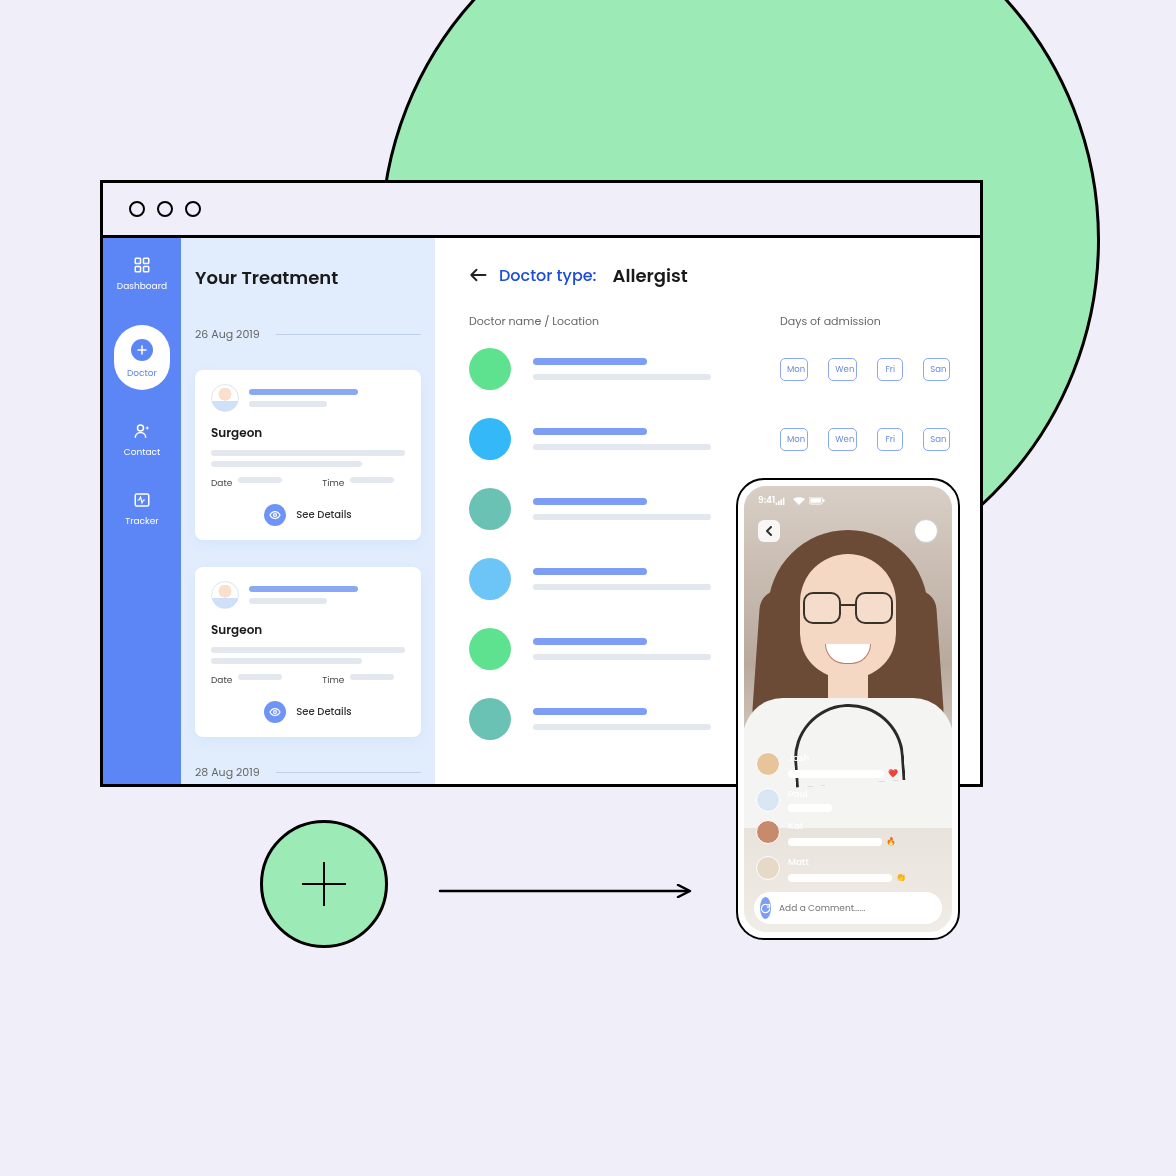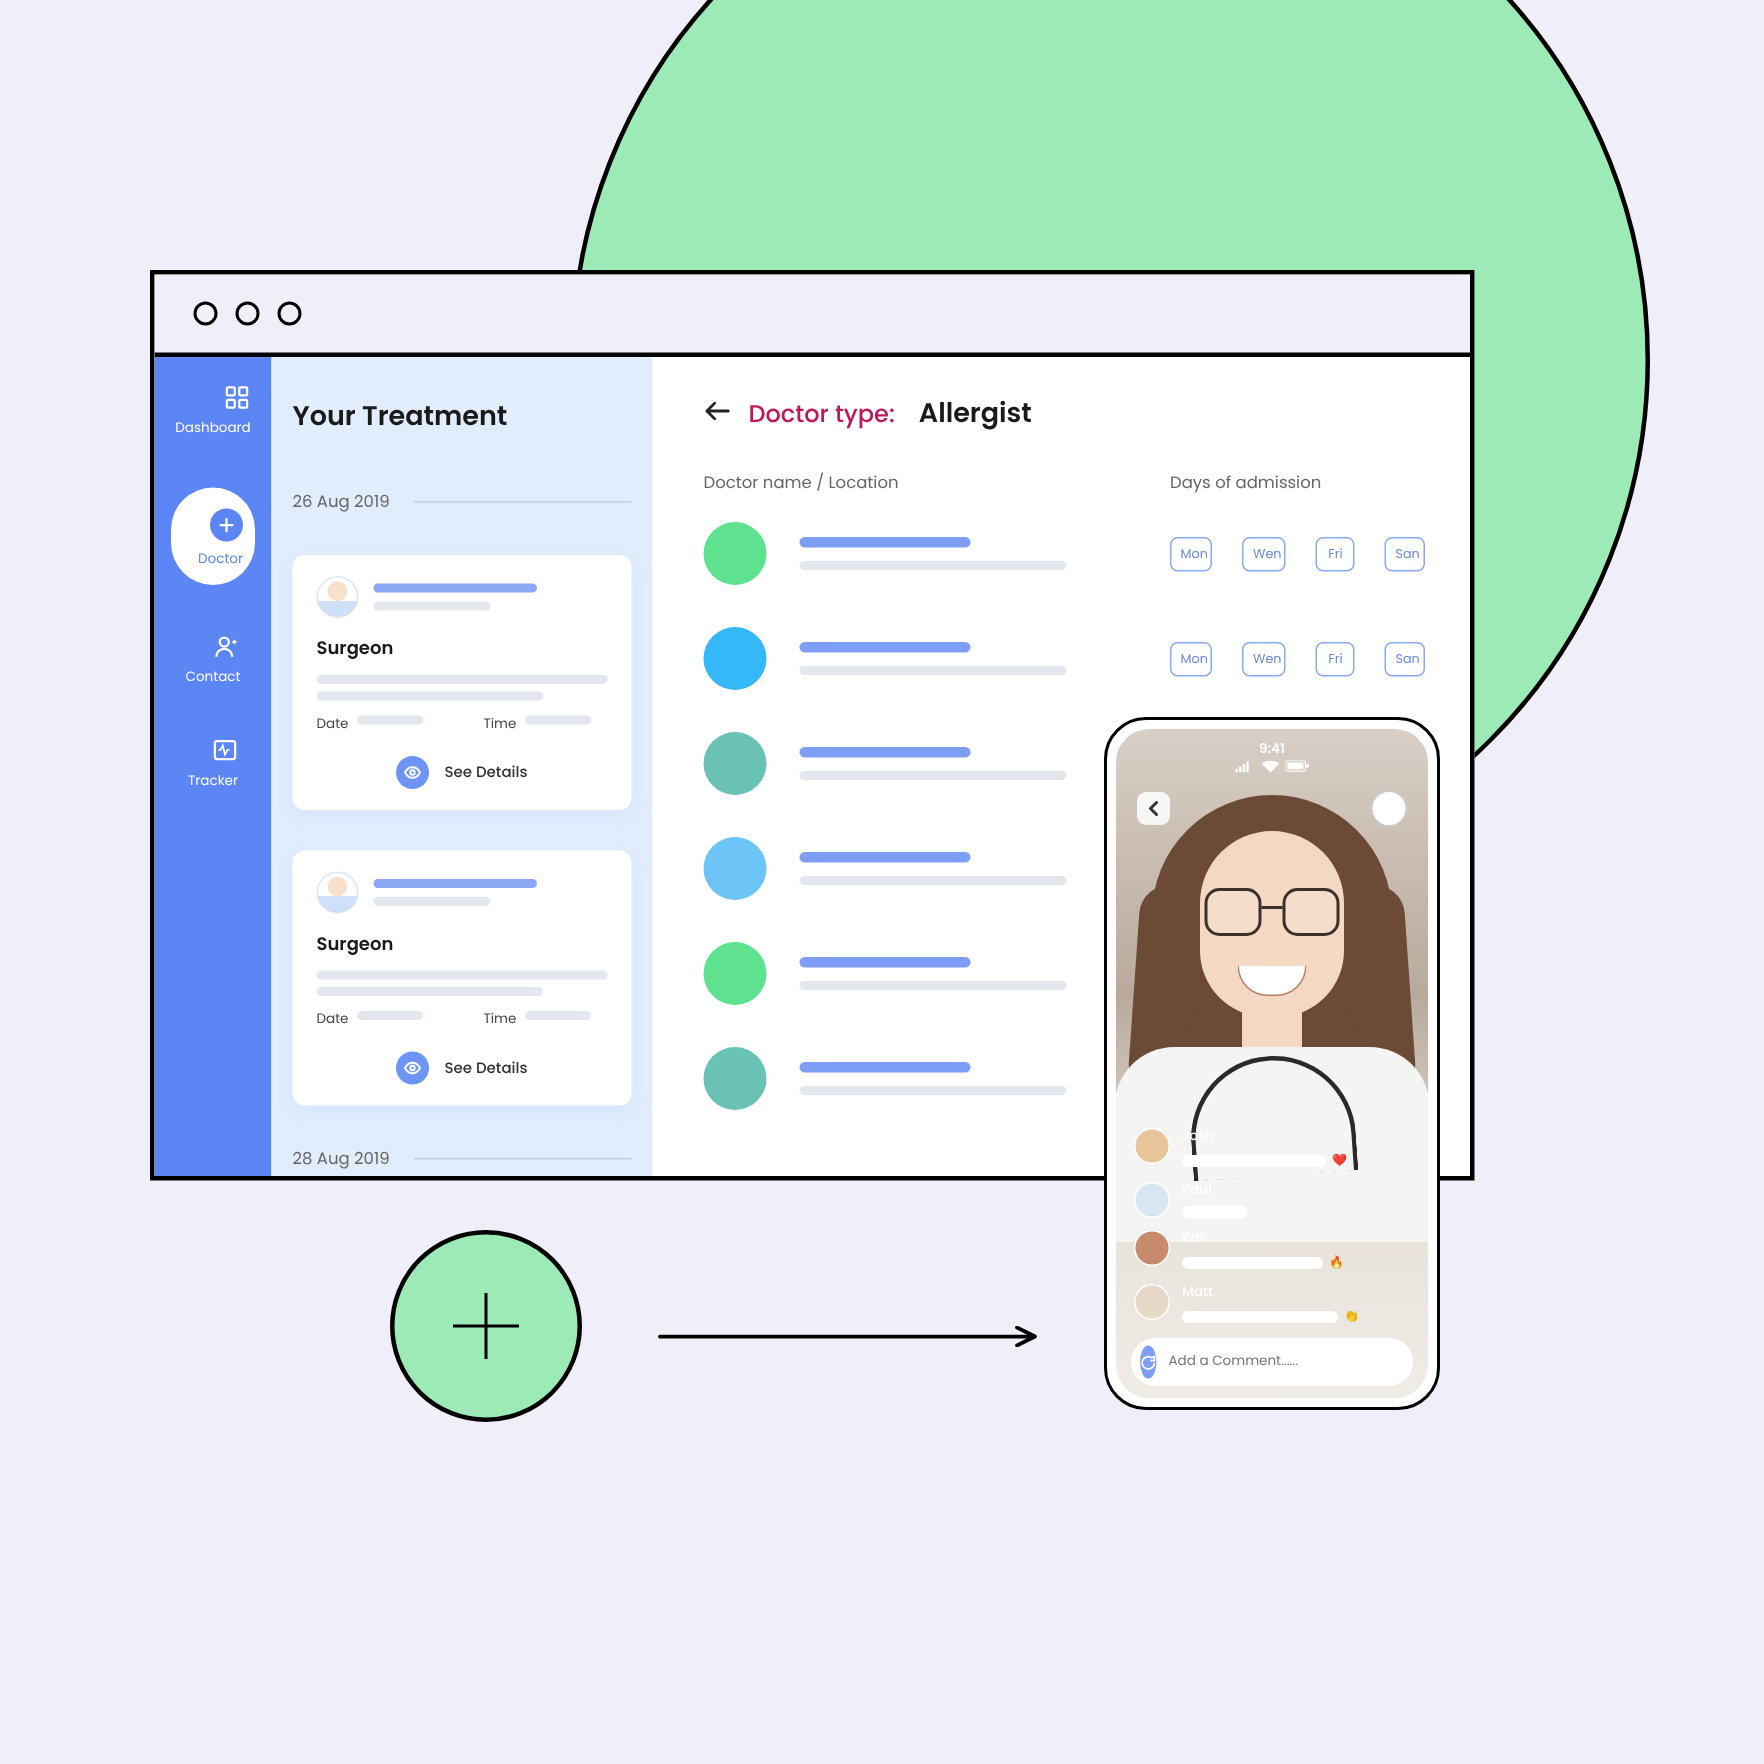--- a/index.html
+++ b/index.html
@@ -6,21 +6,21 @@
   body { width: 1176px; height: 1176px; background: #efeef9; overflow: hidden; position: relative; }
 
   .decor-circle { position: absolute; width: 720px; height: 720px; border-radius: 50%; background: #9ceab6; border: 3px solid #000; top: -120px; left: 380px; }
 
   .browser-window { position: absolute; left: 100px; top: 180px; width: 883px; height: 607px; background: #fff; border: 3px solid #000; overflow: hidden; }
   .browser-bar { height: 55px; border-bottom: 3px solid #000; background: #efeef9; display: flex; align-items: center; padding-left: 26px; gap: 12px; }
   .browser-bar .dot { width: 16px; height: 16px; border: 2.5px solid #000; border-radius: 50%; }
 
   .app { display: flex; height: 549px; }
   .sidebar { width: 78px; background: #5c86f6; display: flex; flex-direction: column; align-items: center; padding-top: 18px; gap: 32px; }
-  .nav-item { display: flex; flex-direction: column; align-items: flex-end; gap: 6px; color: #fff; cursor: pointer; position: relative; }
+  .nav-item { display: flex; flex-direction: column; align-items: center; gap: 6px; color: #fff; cursor: pointer; position: relative; }
   .nav-item.active { background: #fff; color: #5c86f6; border-radius: 30px; padding: 14px 8px 10px; width: 56px; }
   .nav-item.active .nav-label { color: #5c86f6; }
   .nav-item.active .add-circle { width: 22px; height: 22px; border-radius: 50%; background: #5c86f6; display: flex; align-items: center; justify-content: center; color: #fff; font-size: 14px; font-weight: 300; }
   .nav-icon { width: 18px; height: 18px; }
   .nav-label { font-size: 9px; color: #fff; font-weight: 400; }
 
   .treatment { width: 254px; background: #e1edfd; padding: 26px 14px 0; display: flex; flex-direction: column; gap: 13px; }
   .treatment h2 { font-size: 18px; font-weight: 600; color: #1a1a1a; margin-bottom: 22px; }
   .date-sep { display: flex; align-items: center; gap: 16px; margin: 0 0 14px; }
   .date-sep span { font-size: 11px; color: #666; }
@@ -42,21 +42,21 @@
   .dt-col { display: flex; gap: 6px; }
   .dt-col .lbl { font-size: 9px; color: #444; }
   .dt-col .skeleton { width: 44px; }
   .see-details { display: flex; align-items: center; gap: 10px; margin-top: 14px; cursor: pointer; justify-content: center; }
   .eye { width: 22px; height: 22px; border-radius: 50%; background: #6e94f7; display: flex; align-items: center; justify-content: center; }
   .see-details span { font-size: 10px; color: #333; font-weight: 500; }
 
   .main { flex: 1; padding: 24px 30px 0 34px; background: #fff; }
   .main-head { display: flex; align-items: center; gap: 12px; margin-bottom: 24px; }
   .back-icon { font-size: 18px; color: #222; cursor: pointer; }
-  .main-head .lbl { color: #be185d; font-size: 16px; font-weight: 500; }
+  .main-head .lbl { color: #1d4ed8; font-size: 16px; font-weight: 500; }
   .main-head .val { color: #1a1a1a; font-size: 18px; font-weight: 600; margin-left: 4px; }
   .cols-head { display: flex; font-size: 11px; color: #666; margin-bottom: 18px; }
   .cols-head .c1 { flex: 1; }
   .cols-head .c2 { width: 170px; }
 
   .doctor-row { display: flex; align-items: center; margin-bottom: 28px; }
   .dcircle { width: 42px; height: 42px; border-radius: 50%; margin-right: 22px; }
   .dlines { flex: 1; display: flex; flex-direction: column; gap: 9px; }
   .dlines .dl1 { background: #7d9ef4; width: 46%; height: 7px; border-radius: 5px; }
   .dlines .dl2 { background: #e3e7ee; width: 72%; height: 6px; border-radius: 5px; }
@@ -66,21 +66,21 @@
   .plus-btn { position: absolute; left: 260px; top: 820px; width: 128px; height: 128px; border-radius: 50%; background: #9ceab6; border: 3px solid #000; display: flex; align-items: center; justify-content: center; cursor: pointer; }
   .plus-btn .h, .plus-btn .v { position: absolute; background: #000; }
   .plus-btn .h { width: 44px; height: 2.5px; }
   .plus-btn .v { width: 2.5px; height: 44px; }
 
   .arrow { position: absolute; left: 438px; top: 880px; width: 258px; height: 14px; }
   .arrow svg { width: 100%; height: 100%; }
 
   .phone { position: absolute; left: 736px; top: 478px; width: 224px; height: 462px; background: #fff; border: 2.5px solid #000; border-radius: 28px; overflow: hidden; }
   .phone-inner { position: absolute; inset: 6px; border-radius: 22px; overflow: hidden; background: linear-gradient(180deg, #d9cfc6 0%, #b8a99c 40%, #e6e0d8 70%, #f0ece6 100%); }
-  .phone-status { display: flex; justify-content: space-between; align-items: center; padding: 8px 14px; font-size: 9px; color: #fff; font-weight: 600; flex-direction: column; }
+  .phone-status { display: flex; align-items: center; padding: 8px 14px; font-size: 9px; color: #fff; font-weight: 600; }
   .status-icons { display: flex; gap: 4px; align-items: center; }
   .sig-bar { width: 14px; height: 8px; }
   .phone-top { display: flex; justify-content: space-between; align-items: center; padding: 4px 14px 0; }
   .phone-back { width: 22px; height: 22px; border-radius: 6px; background: rgba(255,255,255,.85); display: flex; align-items: center; justify-content: center; font-size: 12px; color: #333; cursor: pointer; }
   .phone-avatar { width: 24px; height: 24px; border-radius: 50%; background: #fff; border: 1px solid #ccc; }
 
   .phone-person { position: absolute; left: 0; top: 40px; right: 0; bottom: 0; display: flex; justify-content: center; }
   .face { position: relative; width: 150px; height: 200px; margin-top: 0; }
   .hair { position: absolute; width: 160px; height: 180px; background: #6b4a36; border-radius: 80px 80px 30px 30px; left: -5px; top: 4px; }
   .hair::before, .hair::after { content: ''; position: absolute; width: 40px; height: 140px; background: #6b4a36; border-radius: 20px; top: 60px; }

